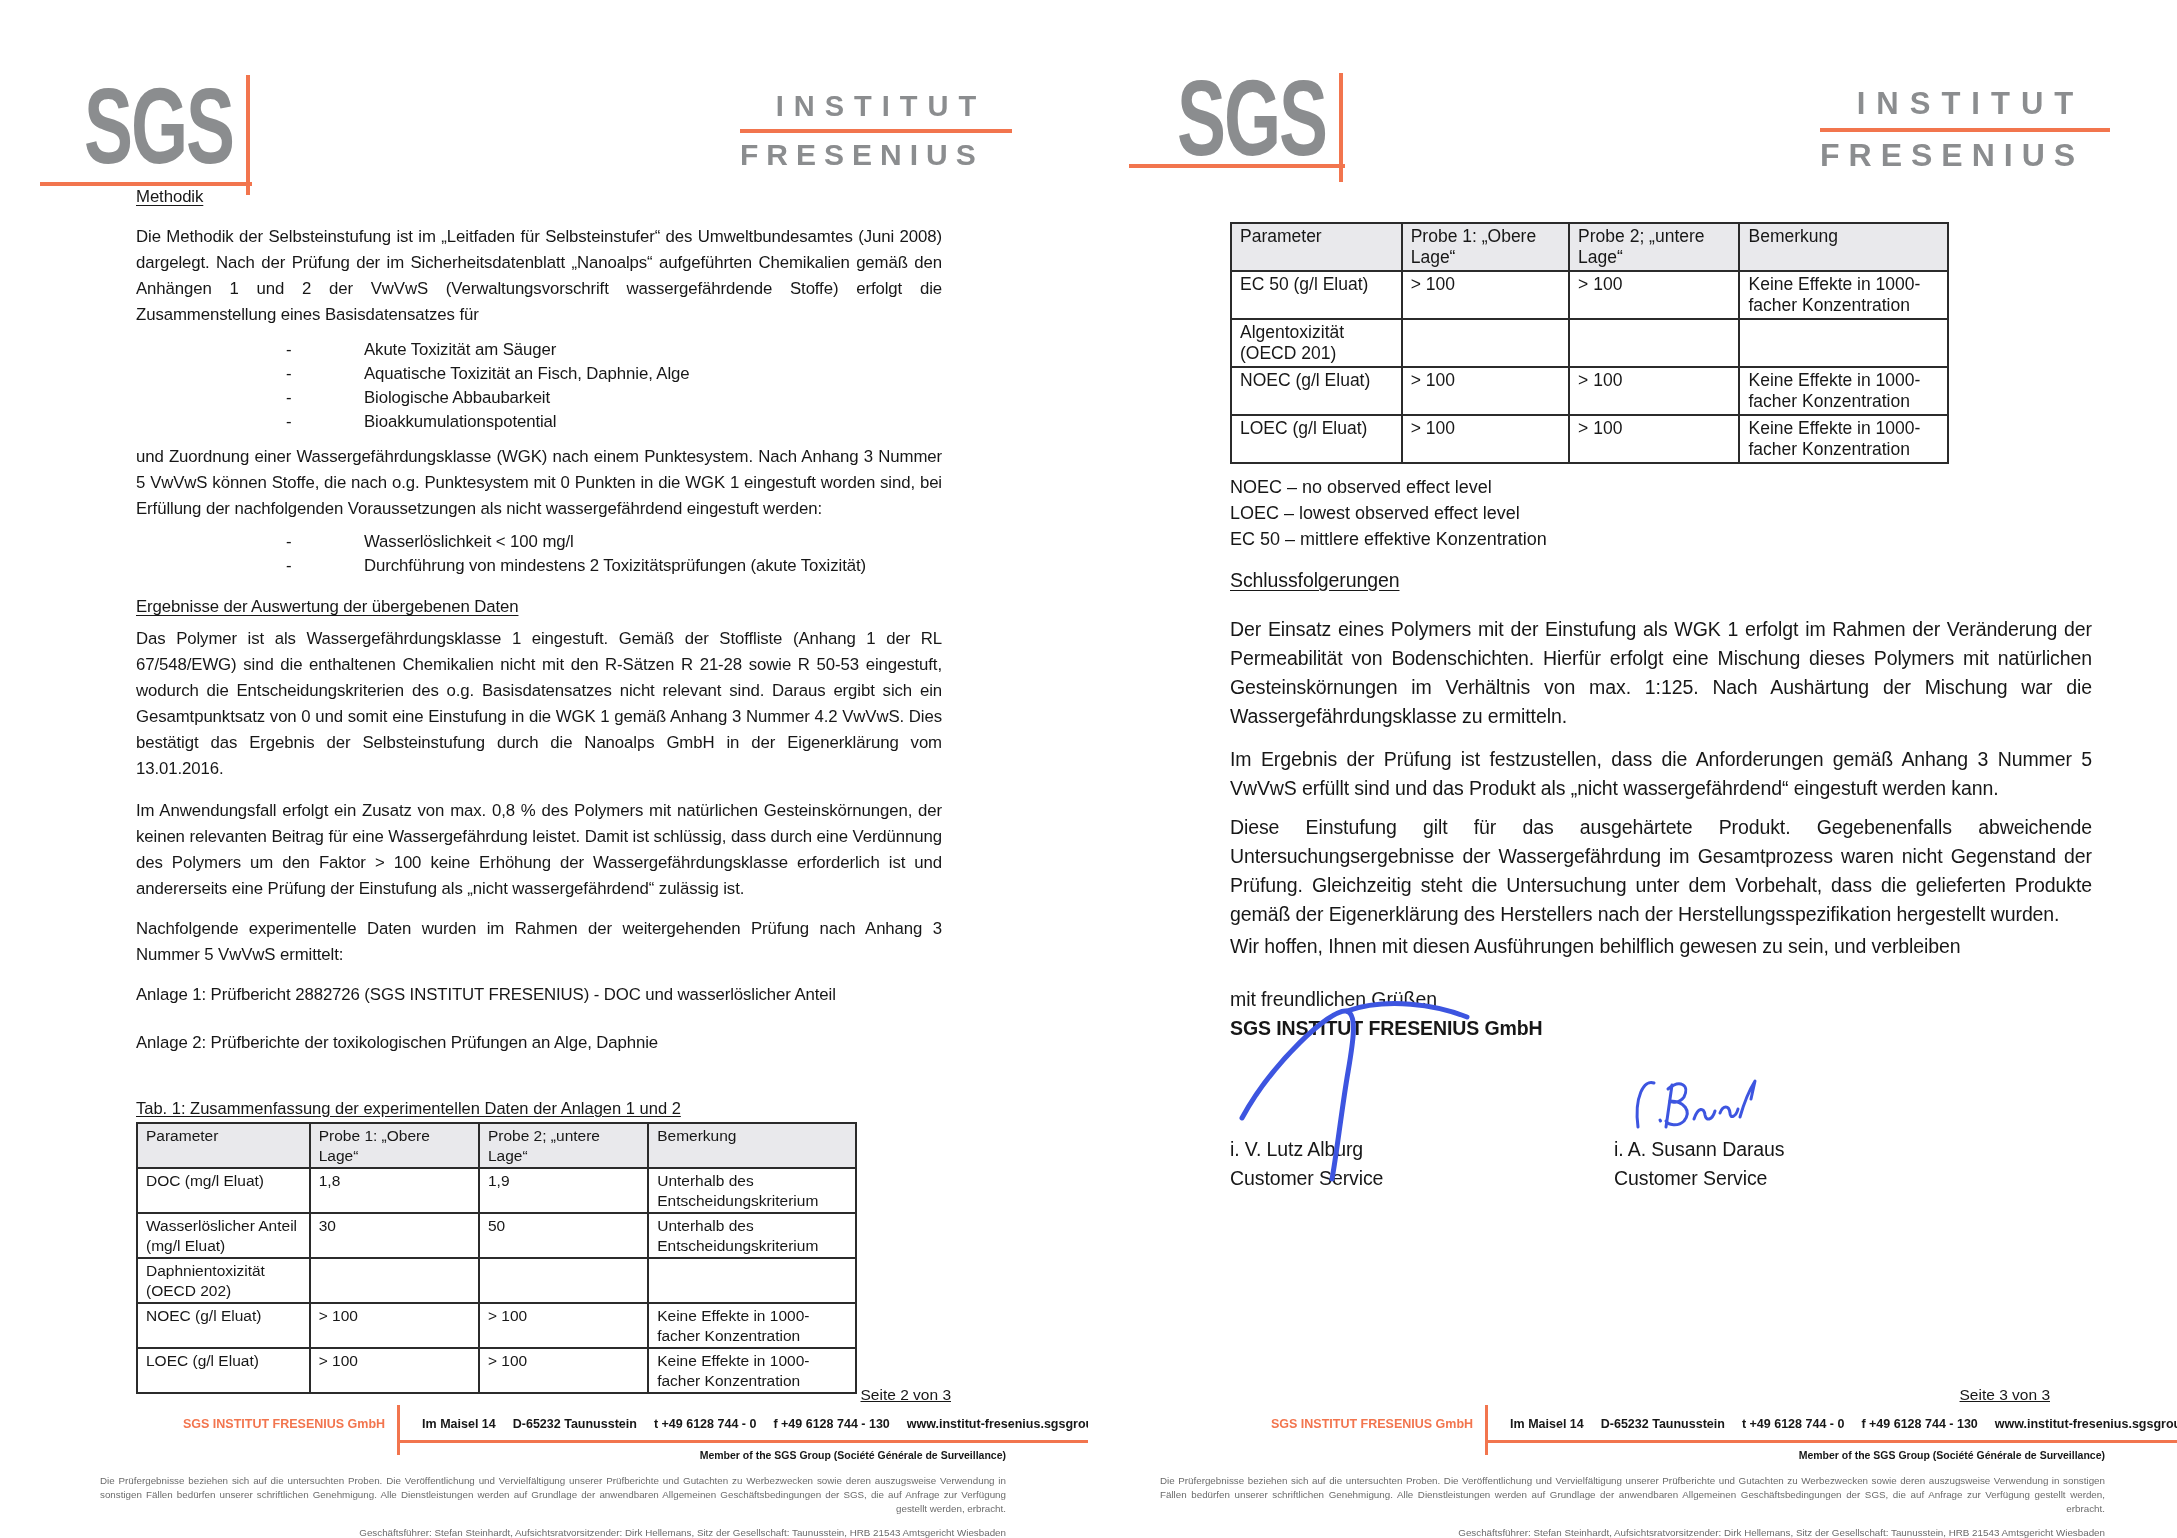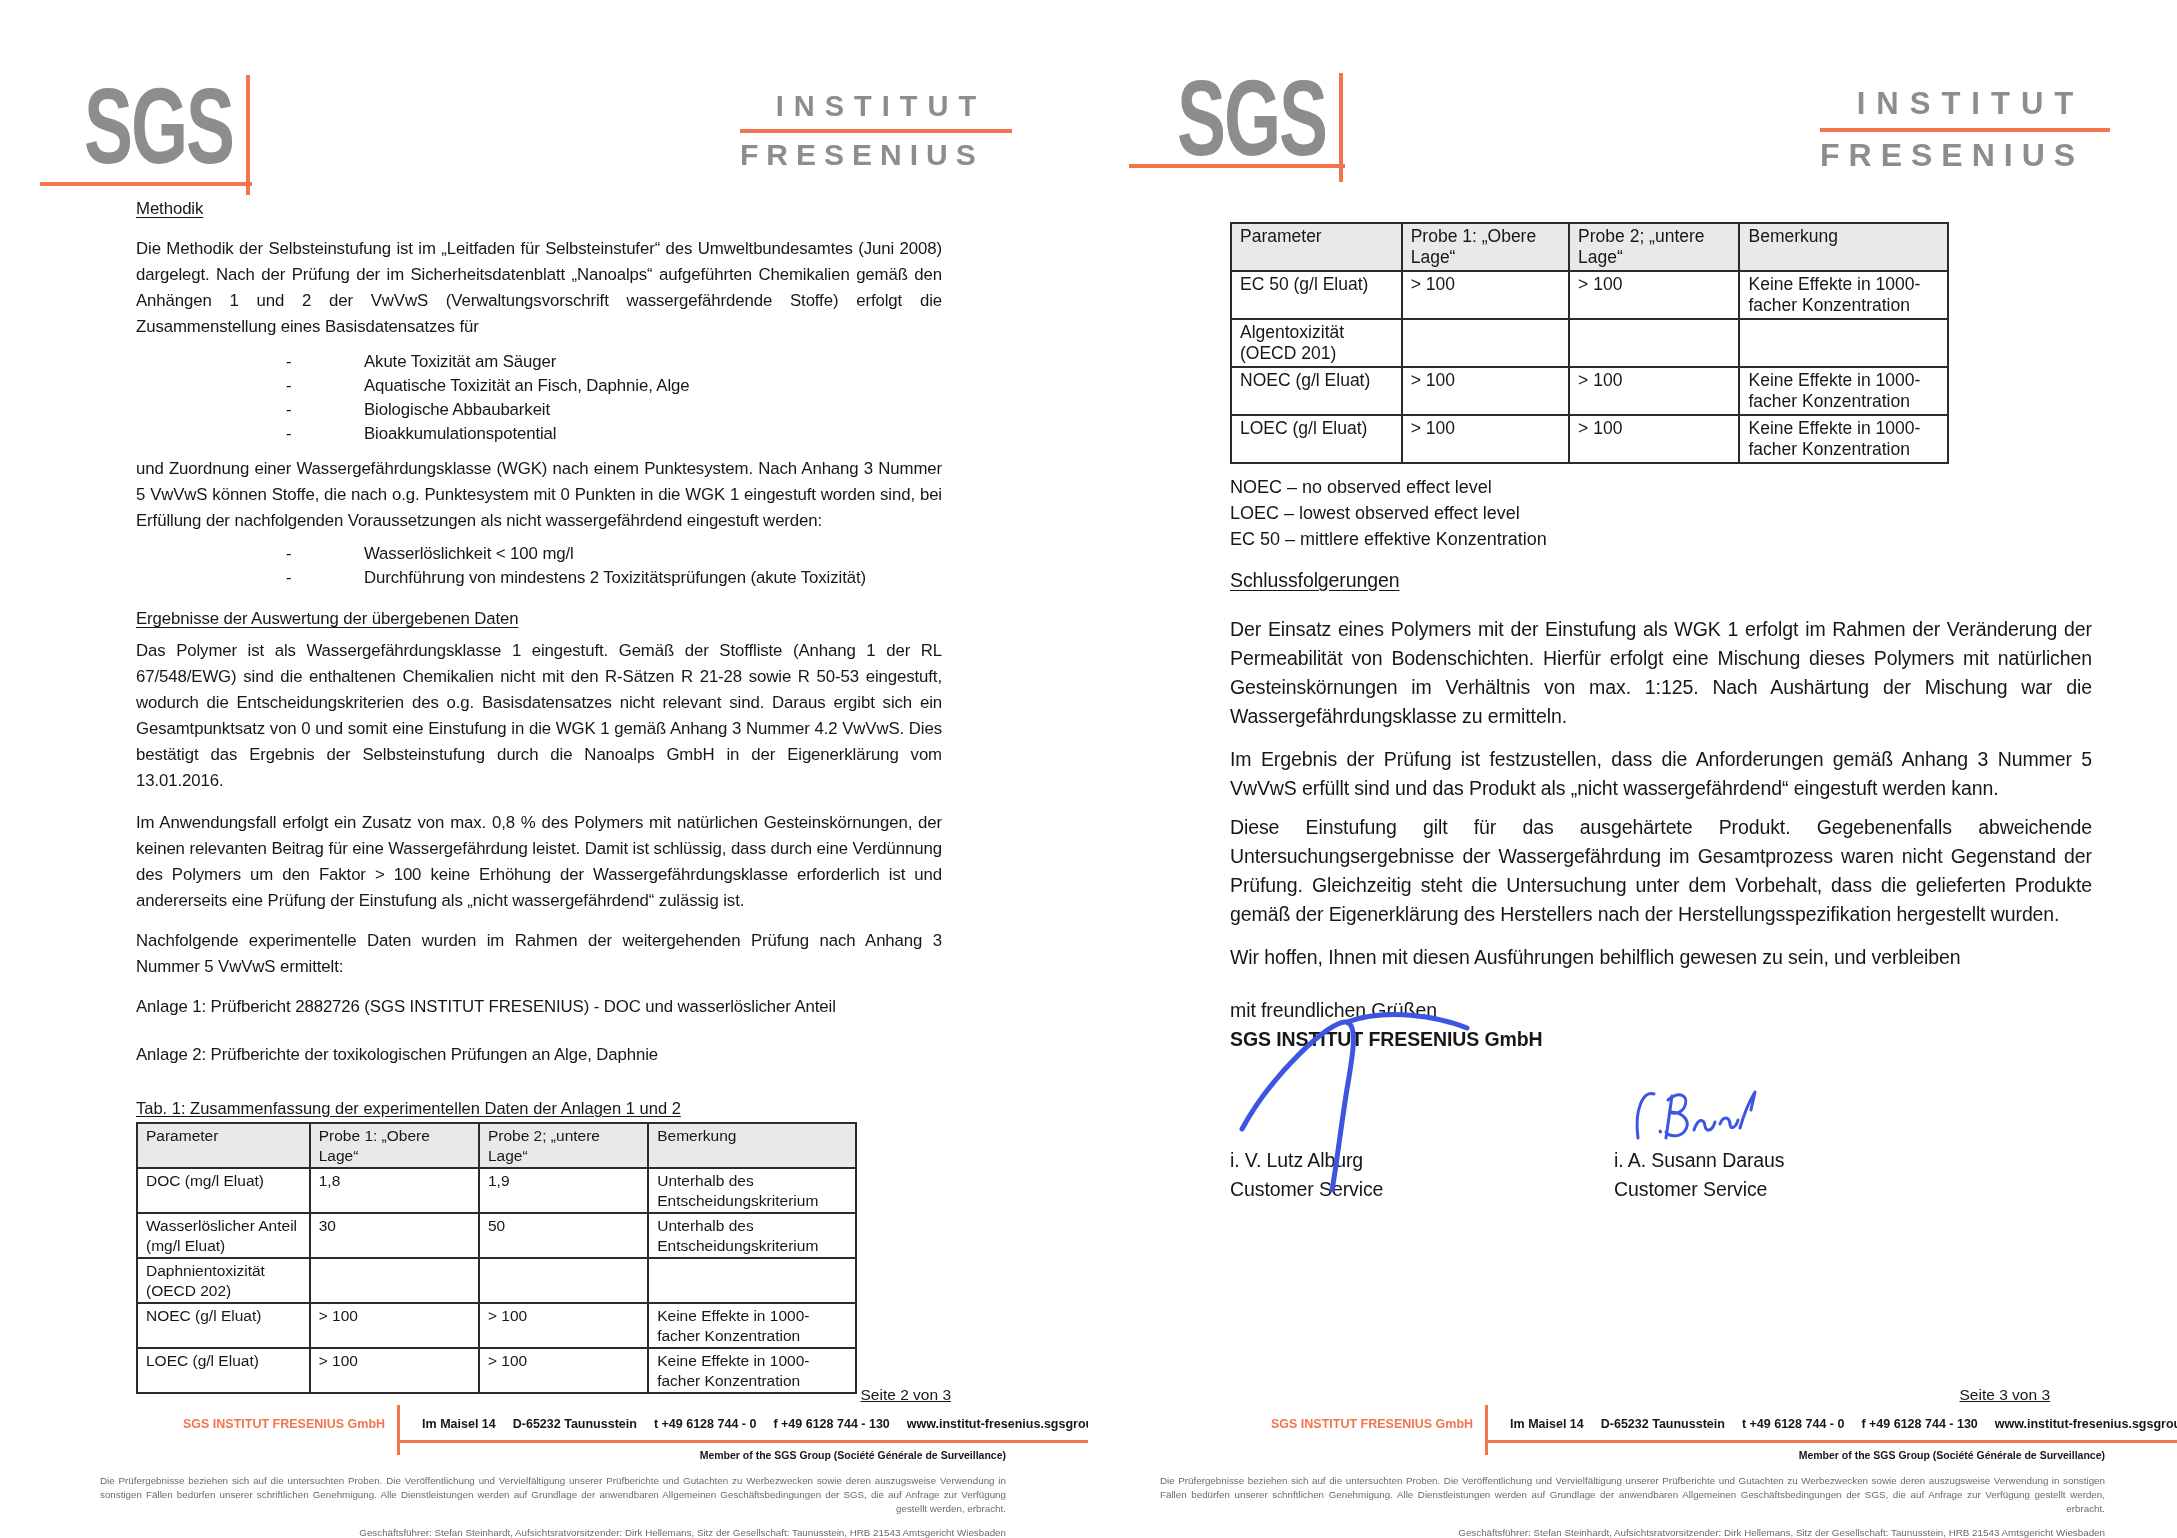--- a/index.html
+++ b/index.html
@@ -29,21 +29,21 @@
   .if-logo{position:absolute;color:var(--logo-gray);font-weight:bold;}
   .if-line1{text-align:center;}
   .if-rule{height:4px;background:var(--orange);margin:6px 0 5px 0;}
   .p2 .if-line1{font-size:29px;letter-spacing:10px;margin-right:-10px;}
   .p2 .if-line2{font-size:30px;letter-spacing:8px;margin-right:-8px;}
   .p3 .if-line1{font-size:31px;letter-spacing:11px;margin-right:-11px;}
   .p3 .if-line2{font-size:32px;letter-spacing:9px;margin-right:-9px;}
 
   
   .content{position:absolute;}
-  .p2-content{left:136px;top:196px;width:806px;font-size:16.8px;line-height:26px;letter-spacing:-0.1px;}
+  .p2-content{left:136px;top:184px;width:806px;font-size:16.8px;line-height:26px;letter-spacing:-0.1px;}
   .doc-h{text-decoration:underline;text-underline-offset:3px;}
   .p2-content .doc-h{margin-bottom:14px;}
   .para{text-align:justify;}
   .bullets{margin:0 0 16px 0;}
   .bullet-item{display:flex;line-height:24px;}
   .b-dash{margin-left:150px;width:78px;flex:none;}
   .p2-content .para-methodik{margin-bottom:10px;}
   .p2-content .bullets-1{margin-bottom:10px;}
   .p2-content .para-zuordnung{margin-bottom:8px;}
   .p2-content .bullets-2{margin-bottom:16px;}
@@ -64,21 +64,21 @@
   .p3-tableblock{position:absolute;left:142px;top:222px;width:862px;}
   .p3-table{width:719px;font-size:17.5px;line-height:21px;}
   .p3-table th,.p3-table td{height:44px;}
   .footnotes{margin-top:10px;font-size:18px;line-height:26px;}
 
   
   .p3-content{left:142px;top:566px;width:862px;font-size:19.5px;line-height:29px;letter-spacing:-0.1px;}
   .p3-content .doc-h{margin-bottom:20px;}
   .p3-content .para-einsatz{margin-bottom:14px;}
   .p3-content .para-ergebnis{margin-bottom:10px;}
-  .p3-content .para-einstufung{margin-bottom:14px;}
+  .p3-content .para-einstufung{margin-bottom:3px;}
   .p3-content .para-hoffen{margin-bottom:24px;}
   .closing{position:relative;}
   .closing-company{font-weight:bold;}
   .sig-row{position:relative;height:92px;}
   .sig-svg{position:absolute;pointer-events:none;}
   .sig-left{left:2px;top:-50px;width:240px;height:190px;}
   .sig-right{left:398px;top:32px;width:130px;height:62px;}
   .sig-svg path{fill:none;stroke:var(--sig-blue);stroke-linecap:round;stroke-linejoin:round;}
   .sig-left path{stroke-width:5px;}
   .sig-right path{stroke-width:3px;}

